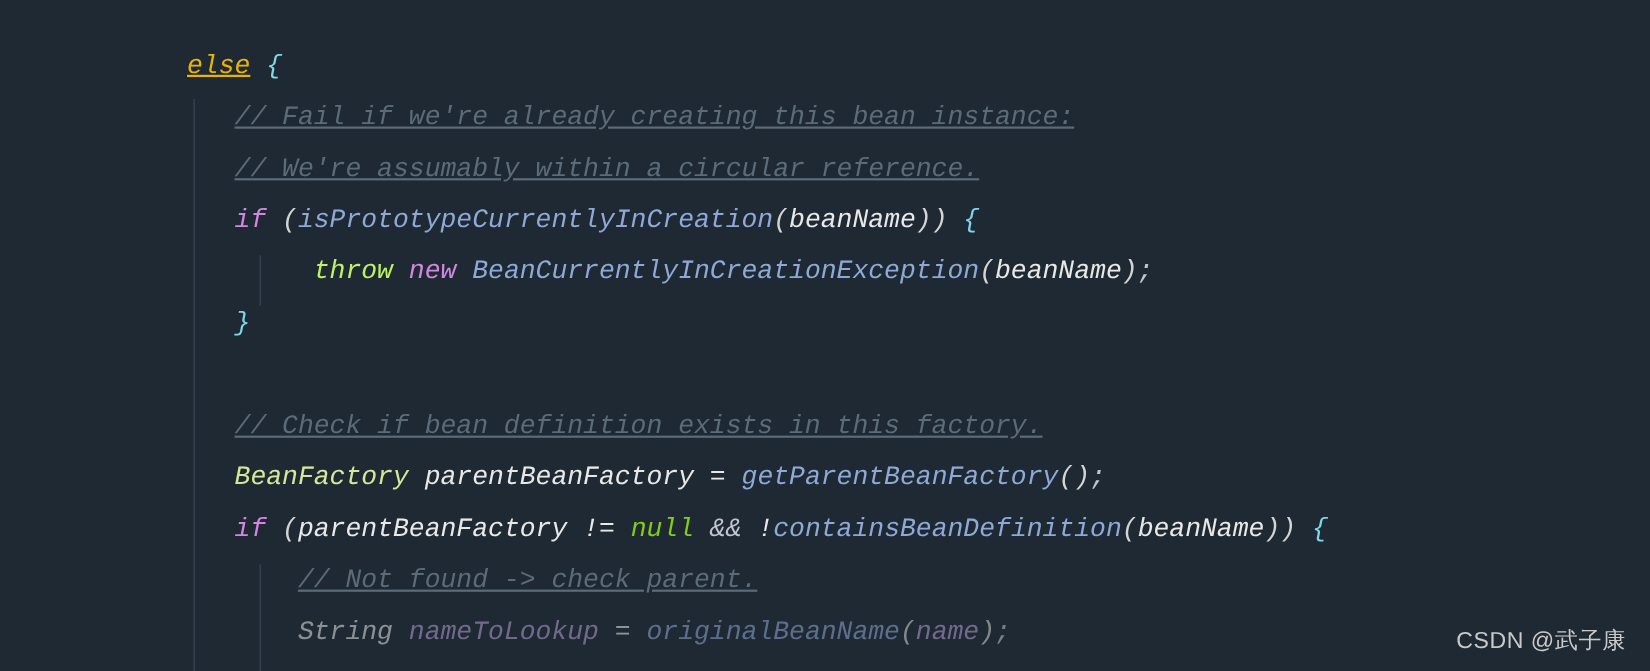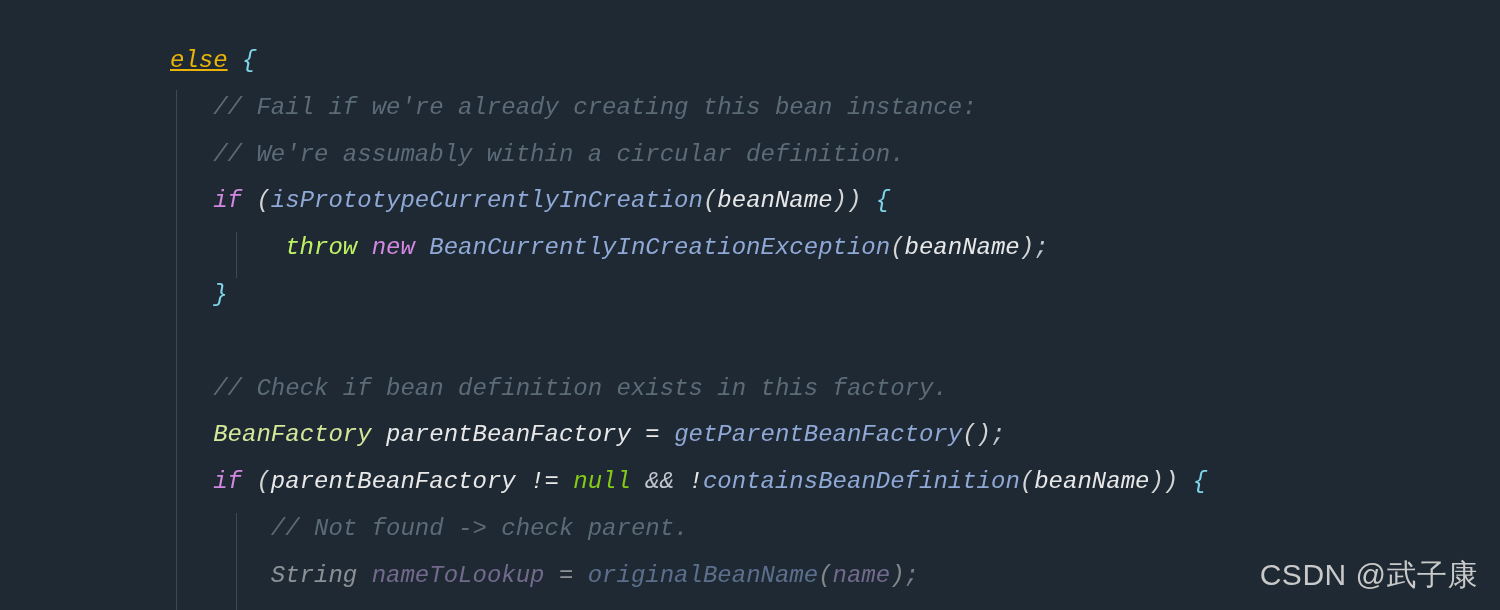--- a/index.html
+++ b/index.html
@@ -23,52 +23,52 @@
     width: 1px;
     background: #3a4a57;
   }
   .kw-else { color: #eab308; text-decoration: underline; }
   .kw-if { color: #d287e0; }
   .kw-throw { color: #bef264; }
   .kw-new { color: #d287e0; }
   .kw-null { color: #84cc16; }
   .brace { color: #7fd4e8; }
   .paren { color: #d4d4d4; }
-  .comment { color: #5c6b78; }
+  .comment { color: #5c6b78; text-decoration: underline; }
   .method { color: #8fa8d6; }
   .class { color: #d5e89a; font-style: italic; }
   .var { color: #e8e8e8; }
   .op { color: #e8e8e8; }
   .ampersand { color: #c0c5ce; }
   .semi { color: #c0c5ce; }
   .type-string { color: #e5e5e5; }
   .var2 { color: #b89fd6; }
   .watermark {
     position: absolute;
     bottom: 6px;
     right: 22px;
     font-family: Arial, sans-serif;
     font-style: normal;
-    font-size: 30px;
+    font-size: 21px;
     color: #c9c9c9;
     letter-spacing: 0.5px;
   }
 </style>
 </head>
 <body>
 
 <div class="indent-guide" style="left:176px; top:90px; height:520px;"></div>
 <div class="indent-guide" style="left:236px; top:232px; height:46px;"></div>
 <div class="indent-guide" style="left:236px; top:513px; height:97px;"></div>
 
 <div class="line"><span class="kw-else">else</span> <span class="brace">{</span></div>
 
 <div class="line">   <span class="comment">// Fail if we're already creating this bean instance:</span></div>
 
-<div class="line">   <span class="comment">// We're assumably within a circular definition.</span></div>
+<div class="line">   <span class="comment">// We're assumably within a circular reference.</span></div>
 
 <div class="line">   <span class="kw-if">if</span> <span class="paren">(</span><span class="method">isPrototypeCurrentlyInCreation</span><span class="paren">(</span><span class="var">beanName</span><span class="paren">)</span><span class="paren">)</span> <span class="brace">{</span></div>
 
 <div class="line">        <span class="kw-throw">throw</span> <span class="kw-new">new</span> <span class="method">BeanCurrentlyInCreationException</span><span class="paren">(</span><span class="var">beanName</span><span class="paren">)</span><span class="semi">;</span></div>
 
 <div class="line">   <span class="brace">}</span></div>
 
 <div class="line">&nbsp;</div>
 
 <div class="line">   <span class="comment">// Check if bean definition exists in this factory.</span></div>

